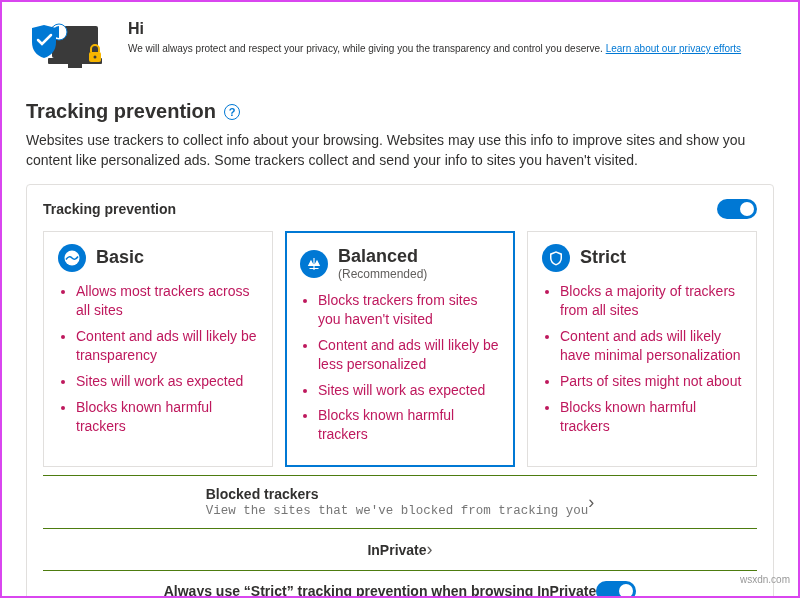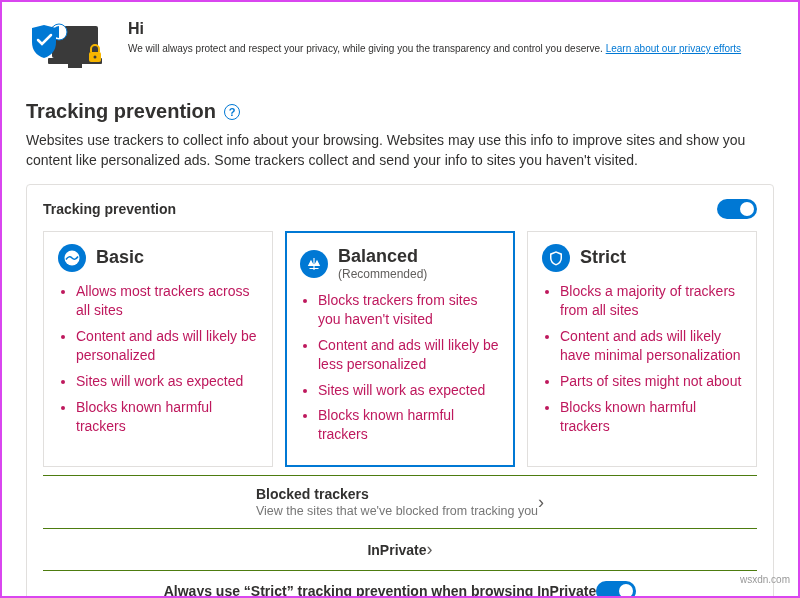--- a/index.html
+++ b/index.html
@@ -23,21 +23,21 @@
 .card.selected { border: 2px solid #0078d4; padding: 14px 13px; }
 .card-head { display: flex; align-items: center; gap: 10px; margin-bottom: 10px; }
 .card-icon { width: 28px; height: 28px; border-radius: 50%; background: #0078d4; display: flex; align-items: center; justify-content: center; color: #fff; flex-shrink: 0; }
 .card-title { font-size: 18px; font-weight: 600; line-height: 1.1; }
 .card-sub { font-size: 12px; color: #605e5c; }
 .card ul { list-style: disc; padding-left: 18px; }
 .card li { font-size: 14px; color: #be185d; line-height: 1.35; margin-bottom: 7px; }
 .row { display: flex; justify-content: center; align-items: center; padding: 10px 0; border-top: 1px solid #4d7c0f; }
 .row:first-of-type { border-top: 1px solid #edebe9; }
 .row .rt { font-weight: 600; font-size: 14px; }
-.row .rs { font-size: 12.5px; color: #767676; margin-top: 2px; }
+.row .rs { font-size: 12.5px; color: #767676; margin-top: 2px; font-family: Liberation Mono, monospace; }
 .chev { font-size: 18px; color: #605e5c; }
 .watermark { position: absolute; bottom: 11px; right: 8px; font-size: 10px; color: #999; }
 </style>
 </head>
 <body>
 
 <div class="page">
   <div class="hero">
     <div class="hero-icon">
       <svg width="84" height="56" viewBox="0 0 84 56">
@@ -82,21 +82,21 @@
                 <circle cx="12" cy="12" r="10" fill="#fff"></circle>
                 <path d="M4 14 Q8 8 12 12 Q16 16 20 10" stroke="#0078d4" stroke-width="2" fill="none"></path>
               </svg>
             </div>
             <div>
               <div class="card-title">Basic</div>
             </div>
           </div>
           <ul>
             <li>Allows most trackers across all sites</li>
-            <li>Content and ads will likely be personalized</li>
+            <li>Content and ads will likely be transparency</li>
             <li>Sites will work as expected</li>
             <li>Blocks known harmful trackers</li>
           </ul>
         </div>
         <div class="card selected">
           <div class="card-head">
             <div class="card-icon">
               <svg width="18" height="18" viewBox="0 0 24 24" fill="#fff">
                 <path d="M12 4 L12 20 M6 18 L18 18 M8 8 L5 14 L11 14 Z M16 8 L13 14 L19 14 Z" stroke="#fff" stroke-width="1.5" fill="#fff"></path>
               </svg>

